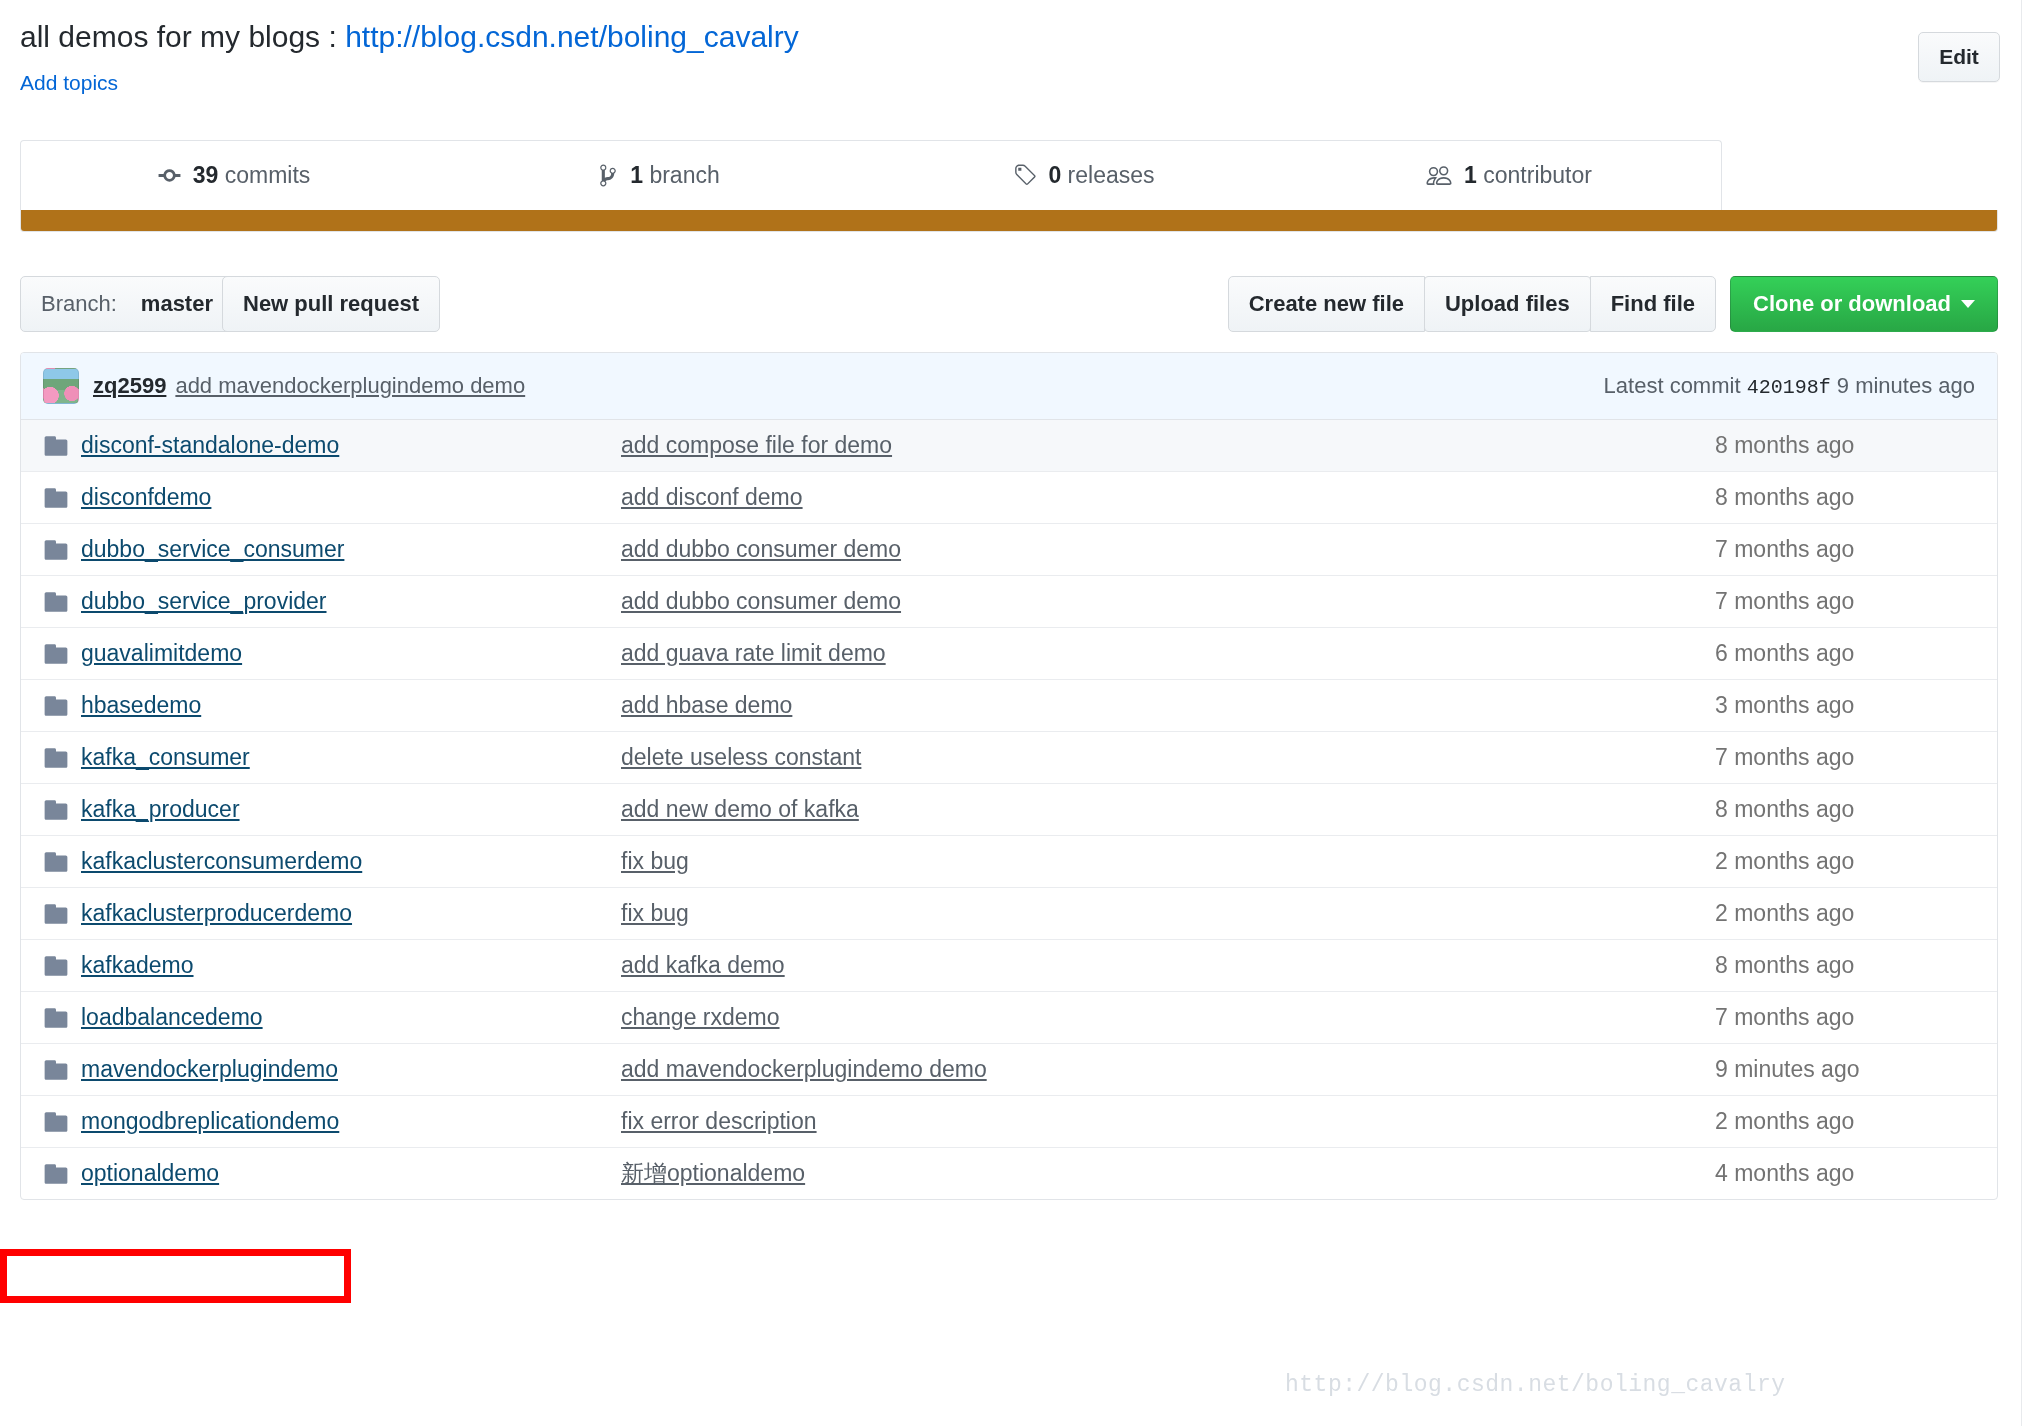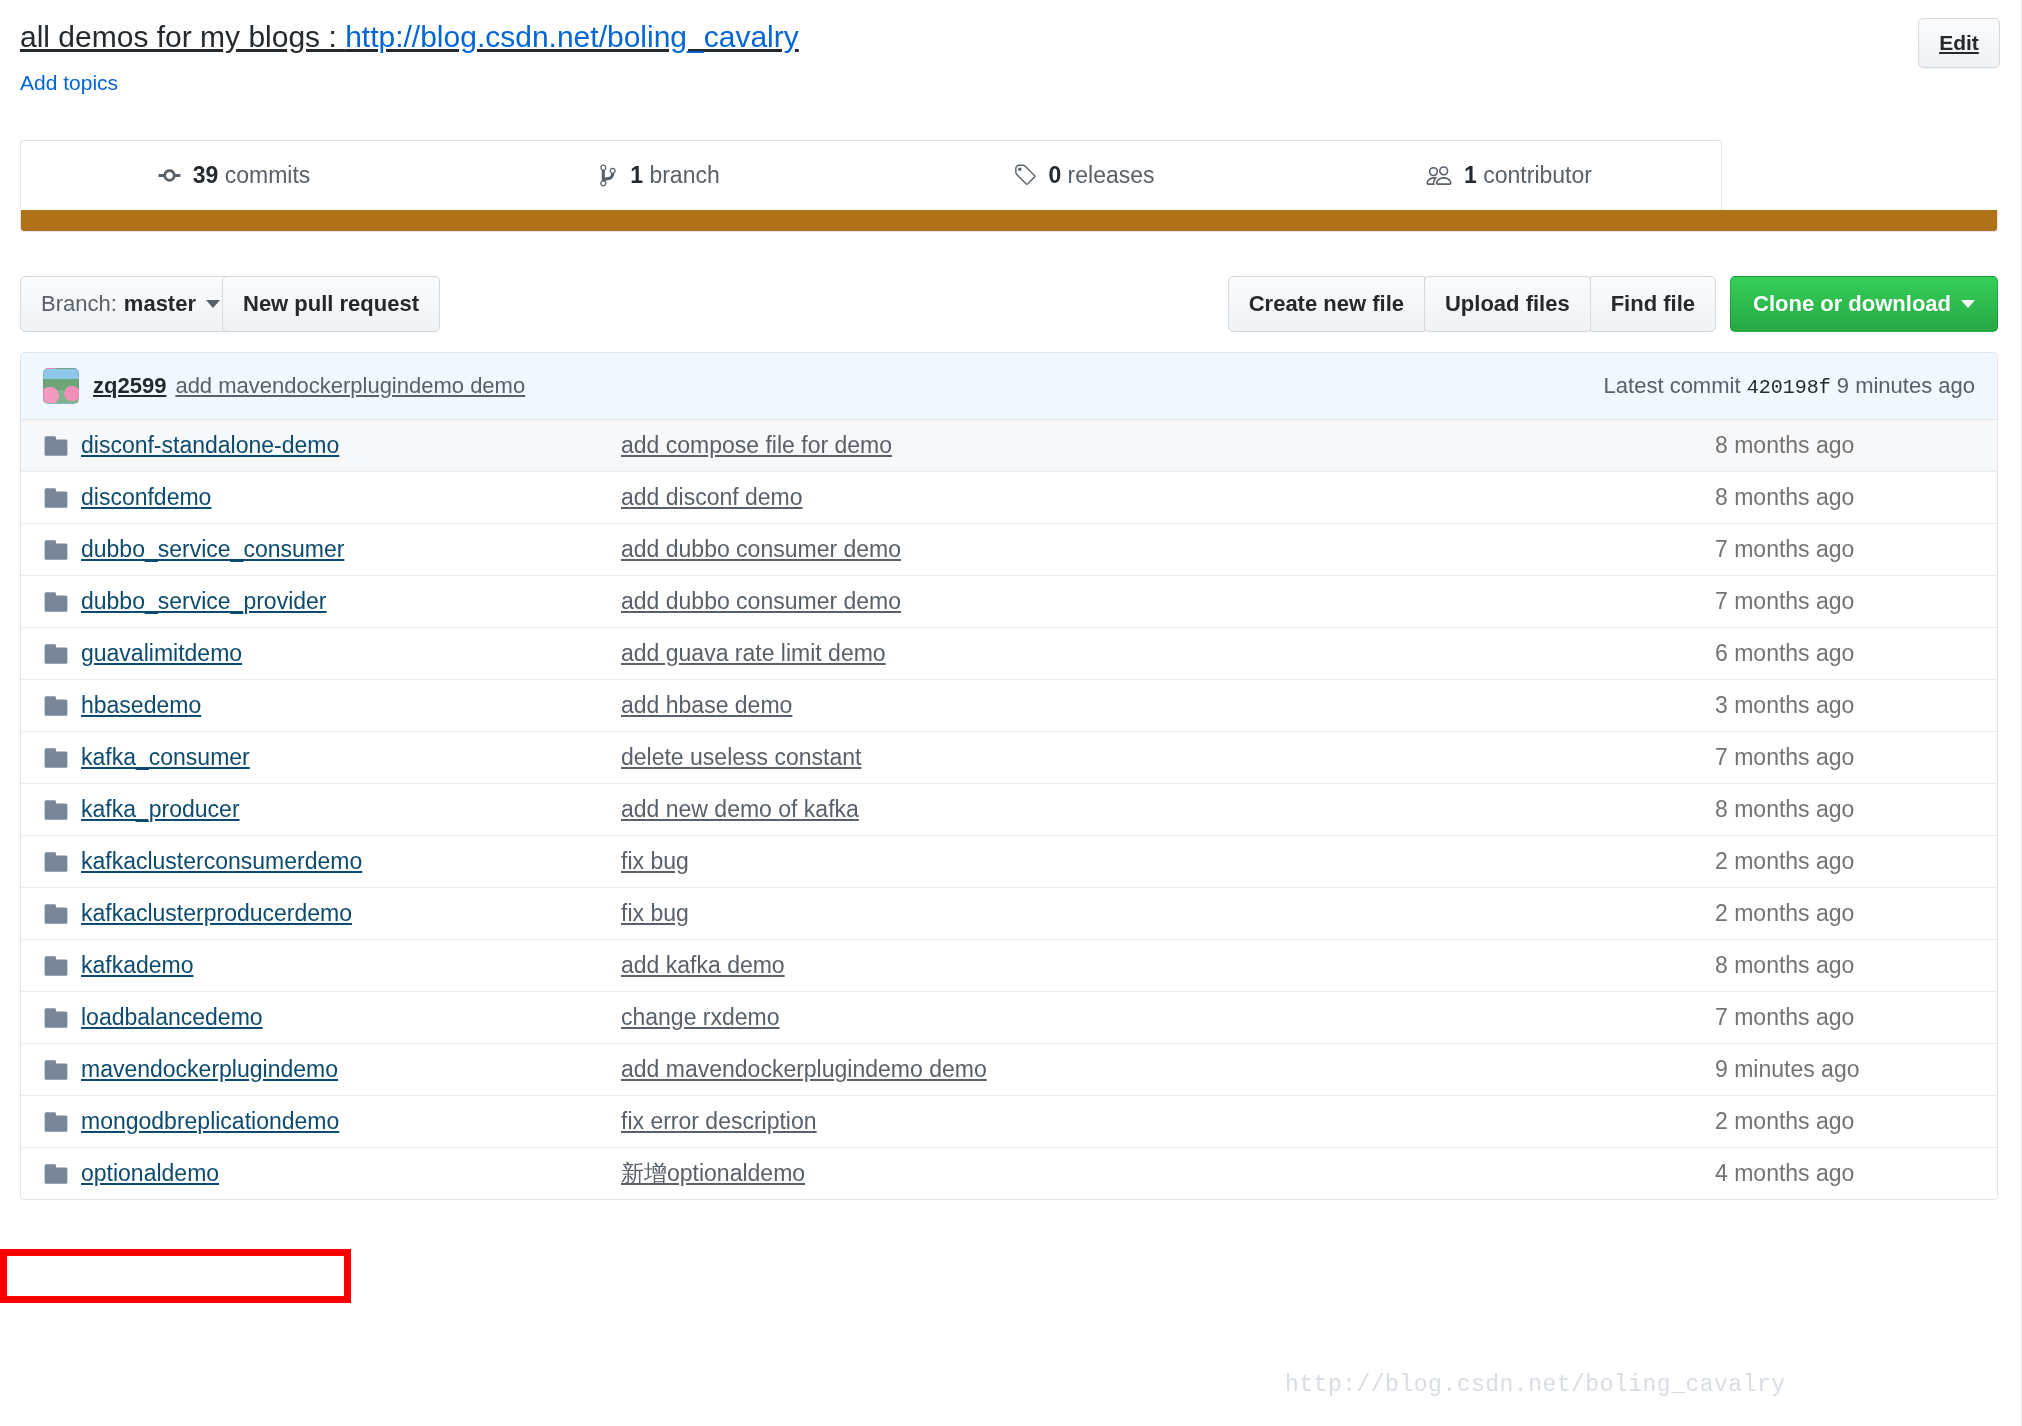--- a/index.html
+++ b/index.html
@@ -9,21 +9,21 @@
     font-family:"Liberation Sans","DejaVu Sans",sans-serif;
     color:#24292e;
     overflow:hidden;
     position:relative;
   }
   .page{position:relative;width:2022px;height:1426px;}
 
   
   .desc-row{
     position:absolute;left:20px;top:14px;width:1982px;
-    display:flex;align-items:flex-start;justify-content:space-between;text-decoration:underline;
+    display:flex;align-items:center;justify-content:space-between;
   }
   .desc-left{padding-top:4px;}
   .desc-line{
     font-size:30px;line-height:38px;color:#24292e;font-weight:400;
     white-space:nowrap;
   }
   .desc-line .desc-url{color:#0366d6;text-decoration:none;}
   .add-topics{
     display:inline-block;margin-top:14px;
     font-size:21px;line-height:26px;color:#0366d6;text-decoration:none;
@@ -83,21 +83,21 @@
     display:inline-flex;align-items:center;justify-content:center;
     padding:0 20px;
     font-size:22px;font-weight:600;color:#24292e;
     background:linear-gradient(#fafbfc,#eff3f6);
     border:1px solid #d5d9dd;border-radius:5px;
     cursor:pointer;vertical-align:top;
   }
   .branch-btn{
     position:absolute;left:0;top:0;font-weight:400;color:#586069;
   }
-  .branch-btn b{color:#24292e;font-weight:600;margin-left:7px;}
+  .branch-btn b{color:#24292e;font-weight:600;margin-left:24px;}
   .caret{
     display:inline-block;width:0;height:0;margin-left:10px;
     border-left:7px solid transparent;border-right:7px solid transparent;
     border-top:8px solid currentColor;
   }
   .npr-btn{position:absolute;left:202px;top:0;}
 
   .right-group{position:absolute;right:0;top:0;display:flex;align-items:stretch;}
   .seg-group{display:flex;}
   .seg-group .btn{border-radius:4px;margin-left:-1px;}

